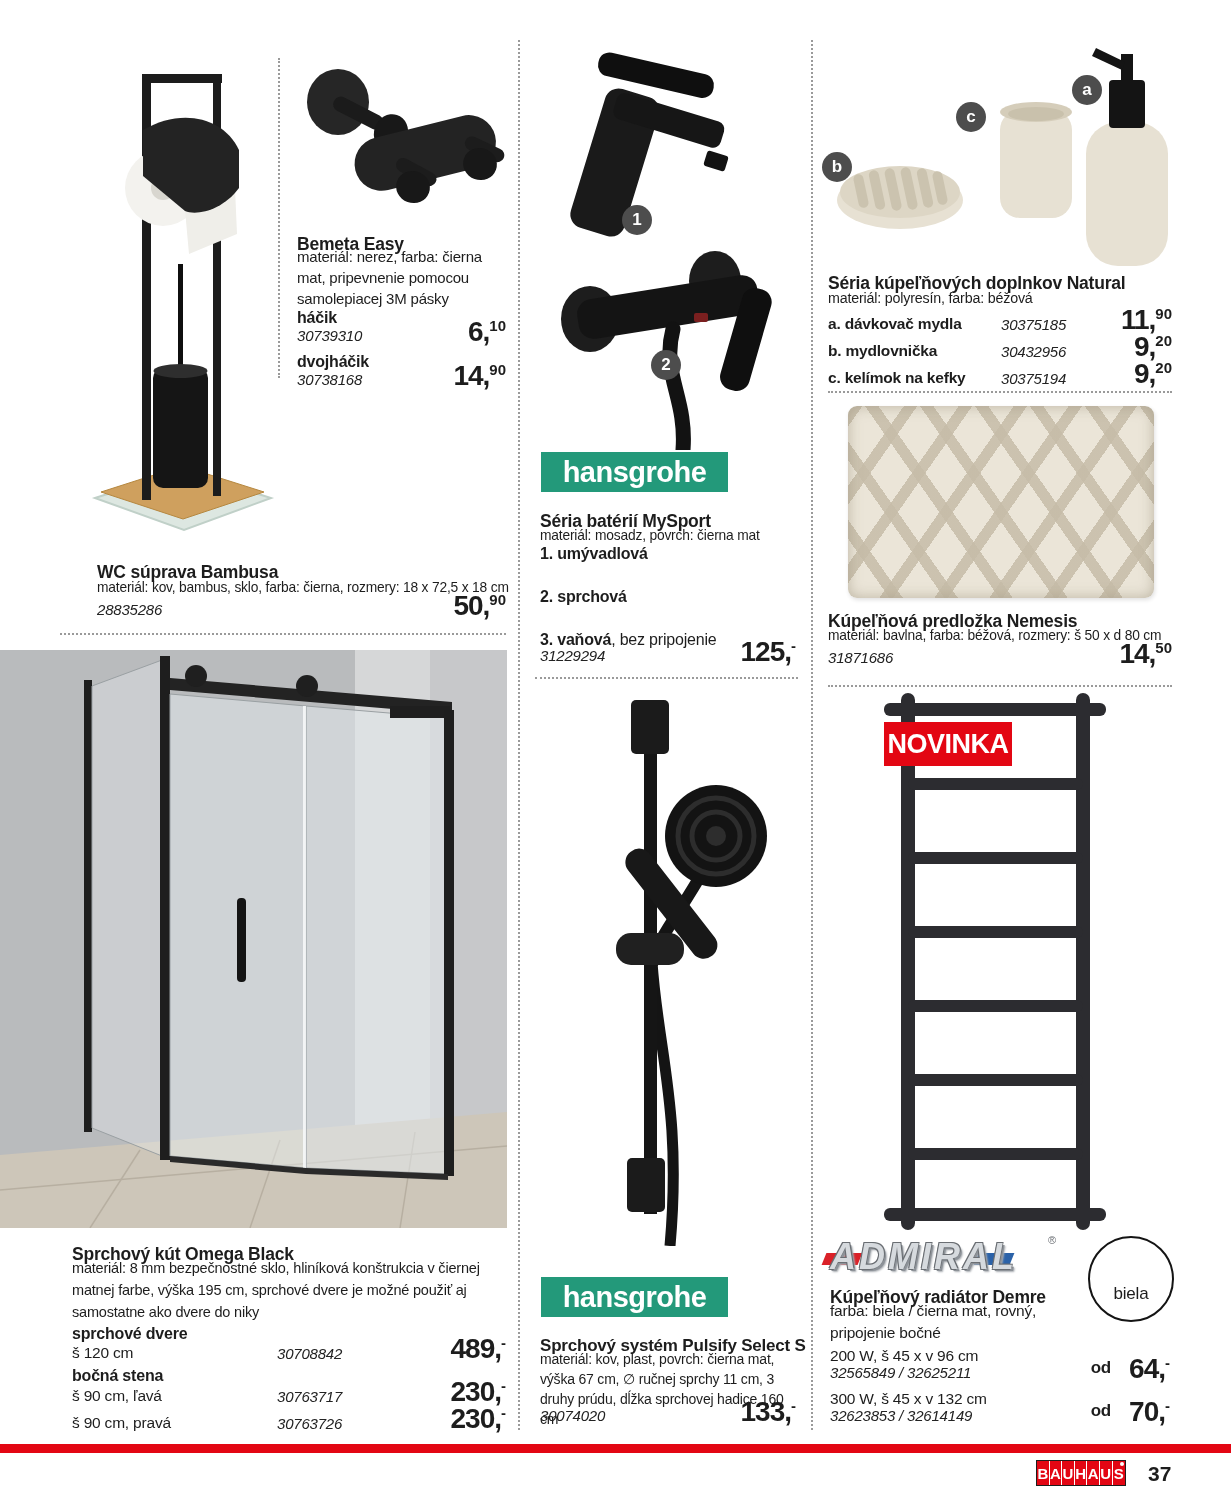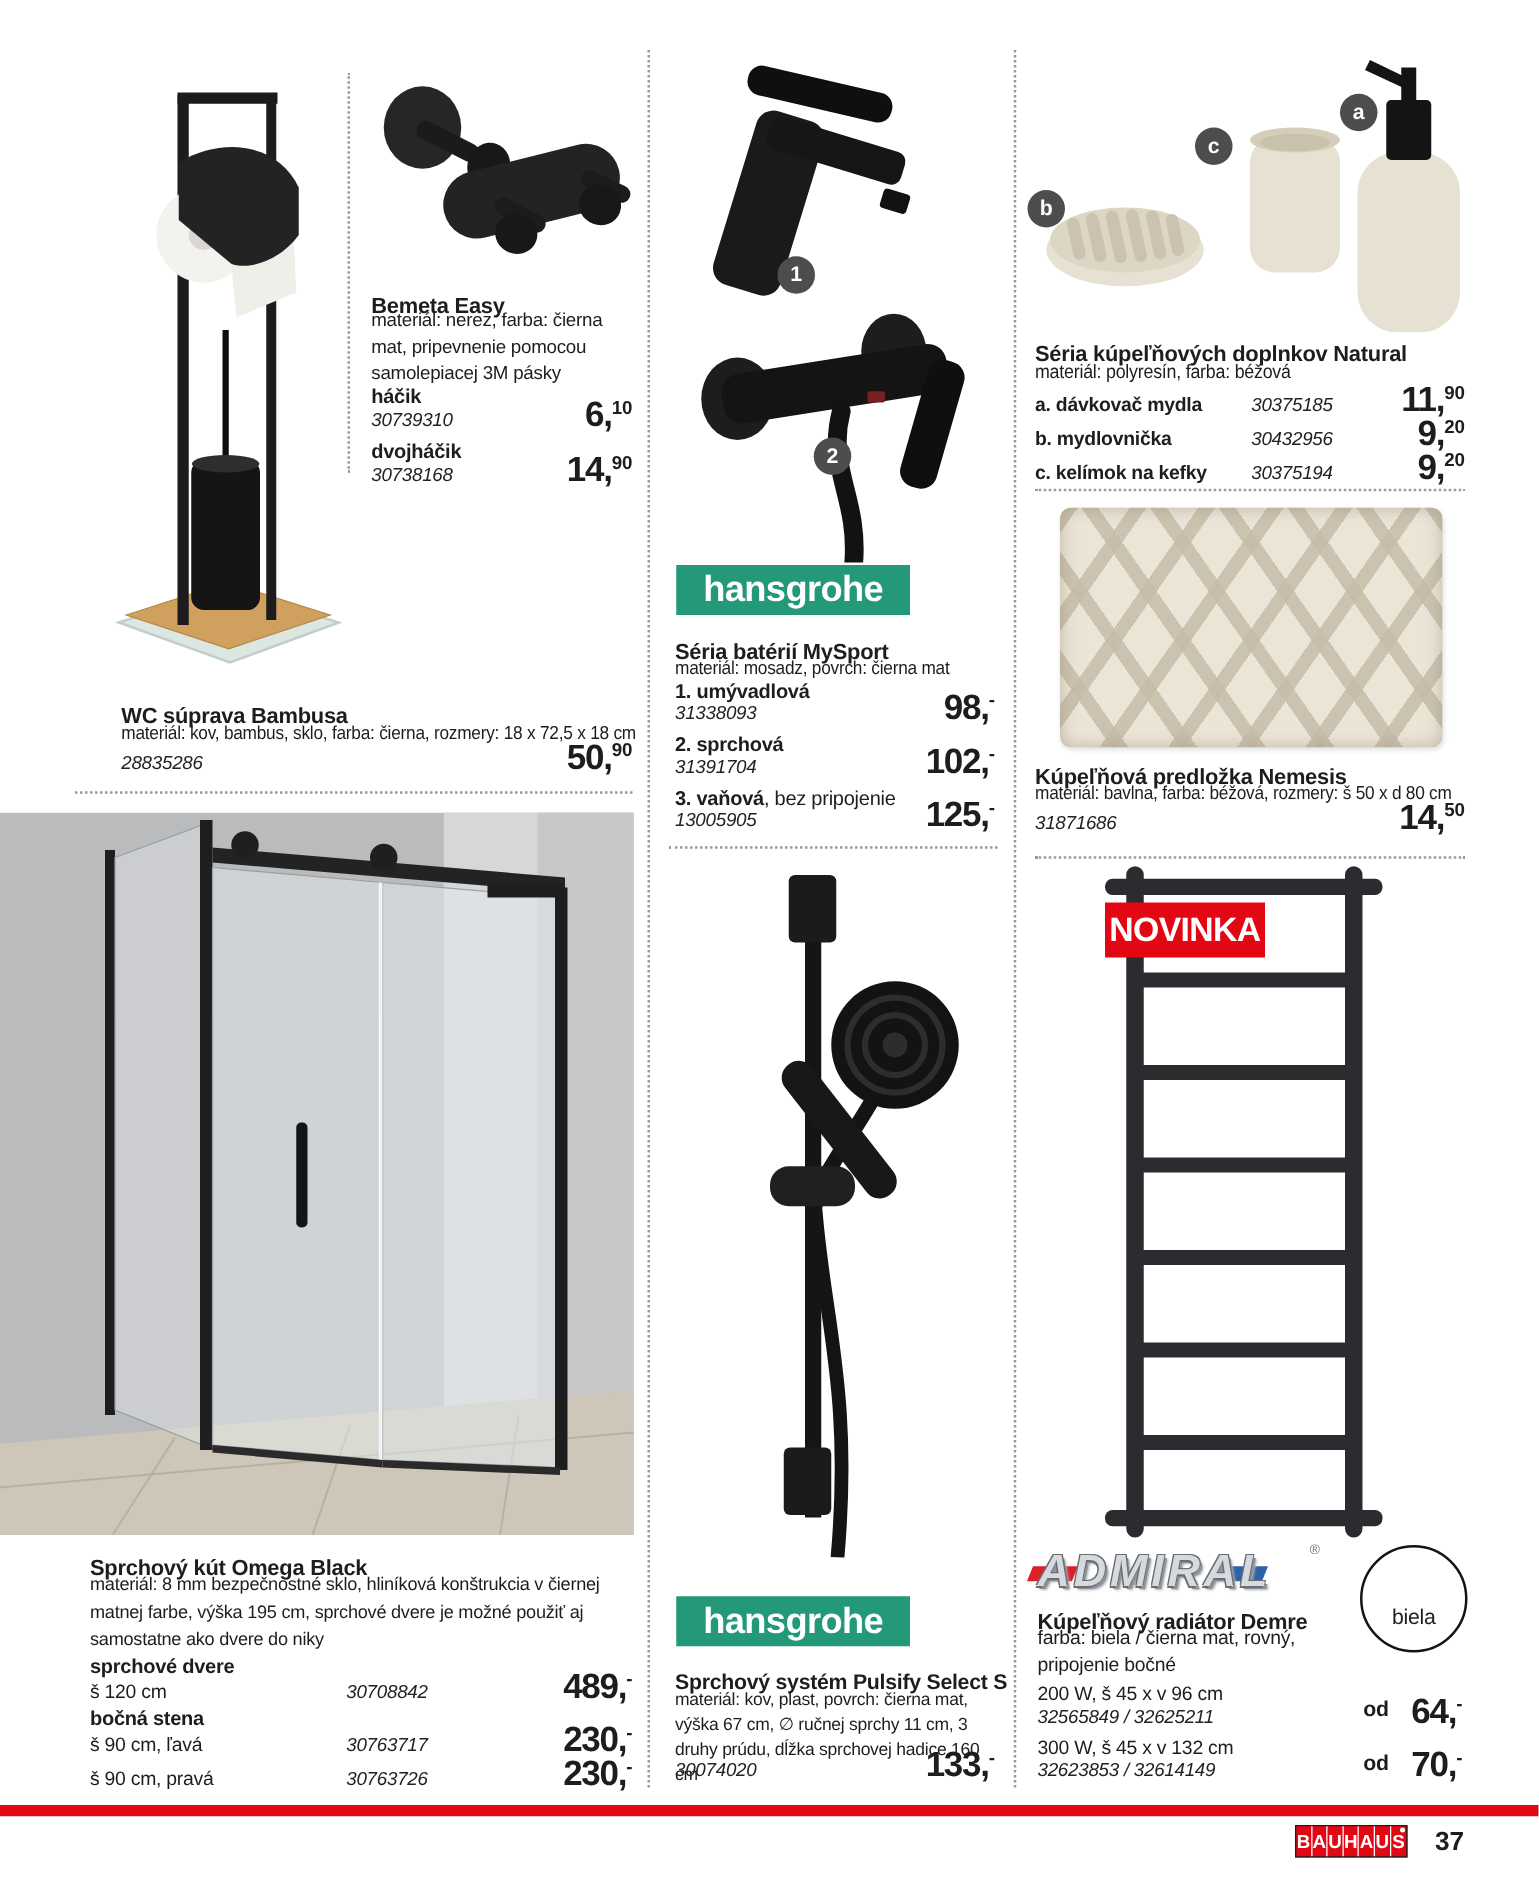--- a/index.html
+++ b/index.html
@@ -196,32 +196,24 @@
   <div class="photo-badge" style="left:622px; top:205px">1</div>
   <div class="photo-badge" style="left:651px; top:350px">2</div>
 
   <div class="hg-logo" style="left:541px; top:452px; width:187px; height:40px; background:#23997a">
     <span>hansgrohe</span>
   </div>
 
   <div class="title" style="left:540px; top:501px">Séria batérií MySport</div>
   <div class="desc one-line" style="left:540px; top:524px; width:262px">materiál: mosadz, povrch: čierna mat</div>
   <div class="sublabel" style="left:540px; top:545px"><b>1. umývadlová</b><span style="font-weight:400"></span></div>
-  <div class="row" style="left:540px; top:550px; width:256px; height:32px">
-    <span class="sku">31338093</span>
-    <span class="price"><span>98,</span><span class="sup">-</span></span>
-  </div>
   <div class="sublabel" style="left:540px; top:588px"><b>2. sprchová</b><span style="font-weight:400"></span></div>
-  <div class="row" style="left:540px; top:593px; width:256px; height:32px">
-    <span class="sku">31391704</span>
-    <span class="price"><span>102,</span><span class="sup">-</span></span>
-  </div>
   <div class="sublabel" style="left:540px; top:631px"><b>3. vaňová</b><span style="font-weight:400">, bez pripojenie</span></div>
   <div class="row" style="left:540px; top:636px; width:256px; height:32px">
-    <span class="sku">13005905</span>
+    <span class="sku">31229294</span>
     <span class="price"><span>125,</span><span class="sup">-</span></span>
   </div>
 
   <div class="photo" style="left:540px; top:690px; width:260px; height:556px">
     <svg width="260" height="556" viewBox="0 0 260 556">
       <path d="M112,272 C118,362 142,420 130,556" stroke="#141414" stroke-width="11" fill="none"></path>
       <path d="M158,190 C128,240 116,252 112,275" stroke="#141414" stroke-width="12" fill="none"></path>
       <rect x="104" y="18" width="13" height="506" fill="#151515"></rect>
       <rect x="91" y="10" width="38" height="54" rx="5" fill="#1b1b1b"></rect>
       <rect x="87" y="468" width="38" height="54" rx="5" fill="#1b1b1b"></rect>

